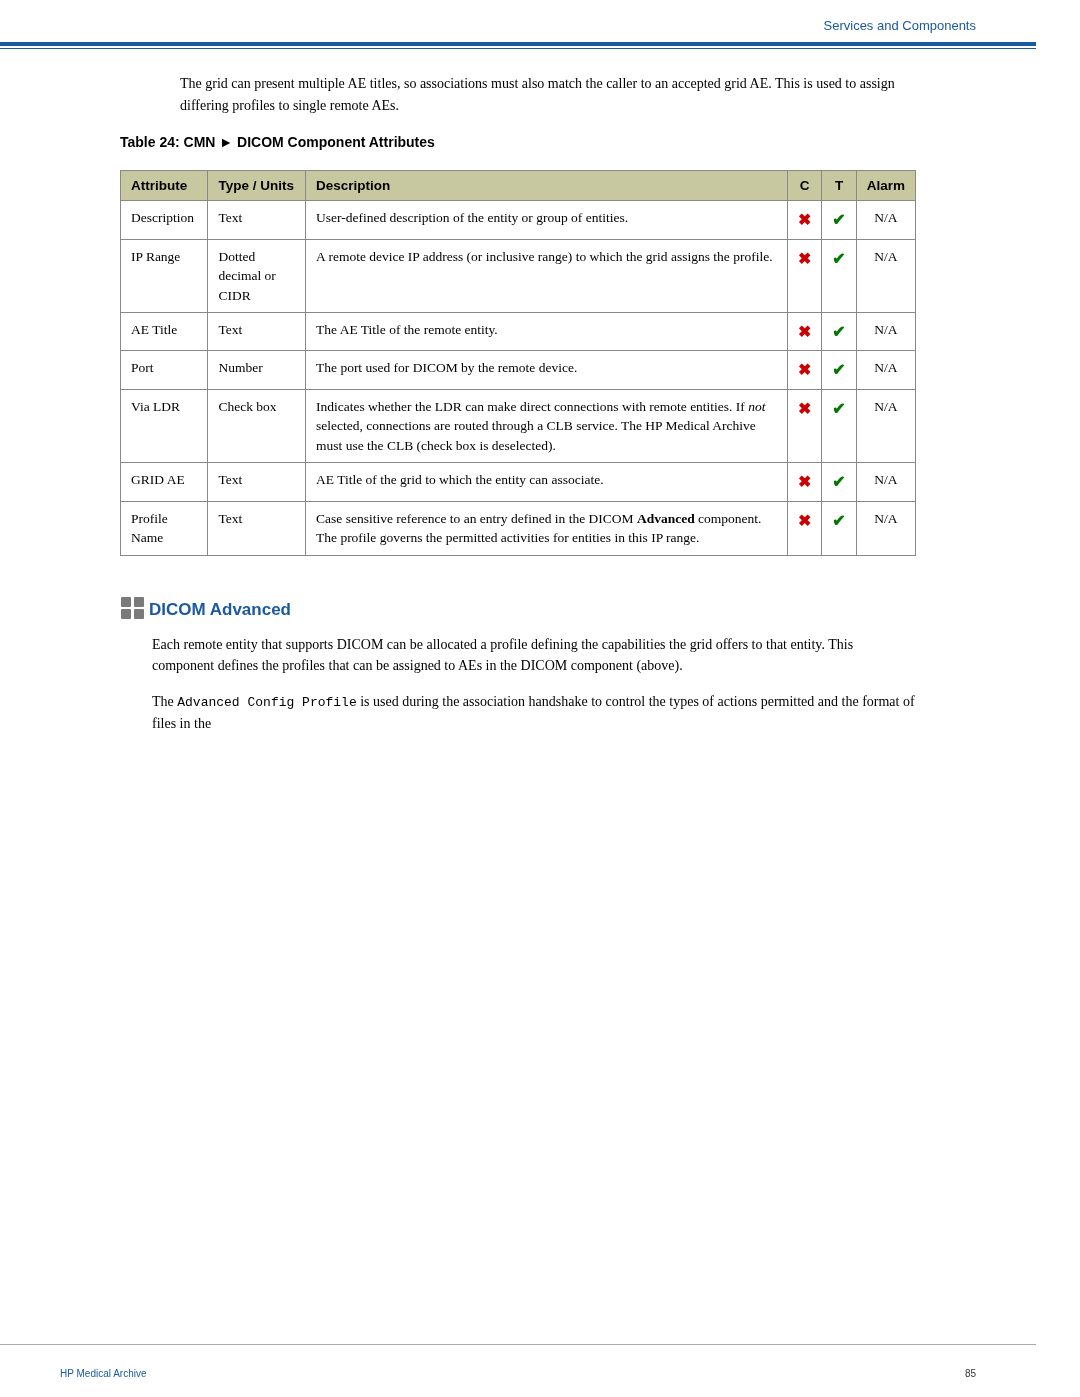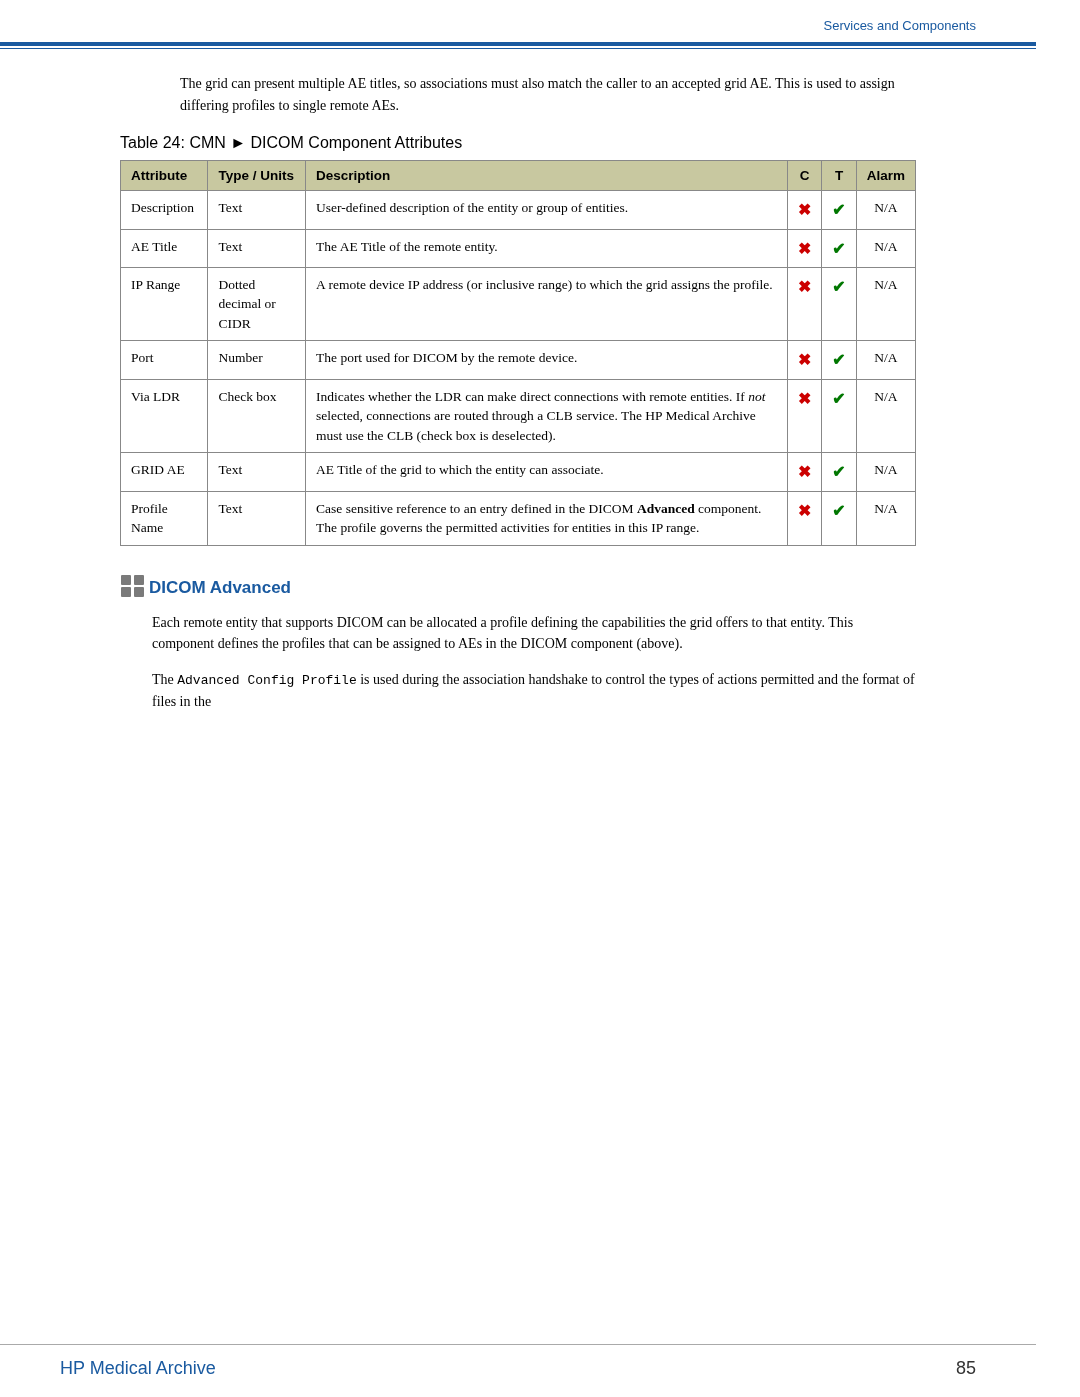--- a/index.html
+++ b/index.html
@@ -45,31 +45,31 @@
       padding: 24px 120px 40px 120px;
     }
     .intro-text {
       font-size: 14px;
       line-height: 1.55;
       margin-bottom: 18px;
       margin-left: 60px;
       margin-right: 20px;
     }
     .table-title {
-      font-size: 16px;
-      font-weight: normal;
-      margin-bottom: 8px;
+      font-size: 14px;
+      font-weight: bold;
+      margin-bottom: 20px;
       font-family: Arial, sans-serif;
     }
     
     table.attr-table {
       width: 100%;
       border-collapse: collapse;
       font-size: 13.5px;
-      margin-bottom: 28px;
+      margin-bottom: 40px;
     }
     table.attr-table th {
       background: #c8c8a0;
       border: 1px solid #888;
       padding: 7px 10px;
       font-family: Arial, sans-serif;
       font-weight: bold;
       font-size: 13.5px;
       text-align: left;
     }
@@ -141,21 +141,21 @@
     }
     .footer {
       position: absolute;
       bottom: 18px;
       left: 0;
       right: 0;
       display: flex;
       justify-content: space-between;
       padding: 0 60px;
       font-family: Arial, sans-serif;
-      font-size: 18px;
+      font-size: 10px;
     }
     .footer-left {
       color: #1a5aa0;
     }
     .footer-right {
       color: #333;
     }
     em {
       font-style: italic;
     }
@@ -195,32 +195,32 @@
         <tr class="data-row">
           <td>Description</td>
           <td>Text</td>
           <td>User-defined description of the entity or group of entities.</td>
           <td class="col-c"><span class="x-mark">✖</span></td>
           <td class="col-t"><span class="check-mark">✔</span></td>
           <td class="col-alarm">N/A</td>
         </tr>
 
         <tr class="data-row">
-          <td>AE Title</td>
-          <td>Text</td>
-          <td>The AE Title of the remote entity.</td>
-          <td class="col-c"><span class="x-mark">✖</span></td>
-          <td class="col-t"><span class="check-mark">✔</span></td>
-          <td class="col-alarm">N/A</td>
-        </tr>
-
-        <tr class="data-row">
           <td>IP Range</td>
           <td>Dotted decimal or CIDR</td>
           <td>A remote device IP address (or inclusive range) to which the grid assigns the profile.</td>
+          <td class="col-c"><span class="x-mark">✖</span></td>
+          <td class="col-t"><span class="check-mark">✔</span></td>
+          <td class="col-alarm">N/A</td>
+        </tr>
+
+        <tr class="data-row">
+          <td>AE Title</td>
+          <td>Text</td>
+          <td>The AE Title of the remote entity.</td>
           <td class="col-c"><span class="x-mark">✖</span></td>
           <td class="col-t"><span class="check-mark">✔</span></td>
           <td class="col-alarm">N/A</td>
         </tr>
 
         <tr class="data-row">
           <td>Port</td>
           <td>Number</td>
           <td>The port used for DICOM by the remote device.</td>
           <td class="col-c"><span class="x-mark">✖</span></td>

